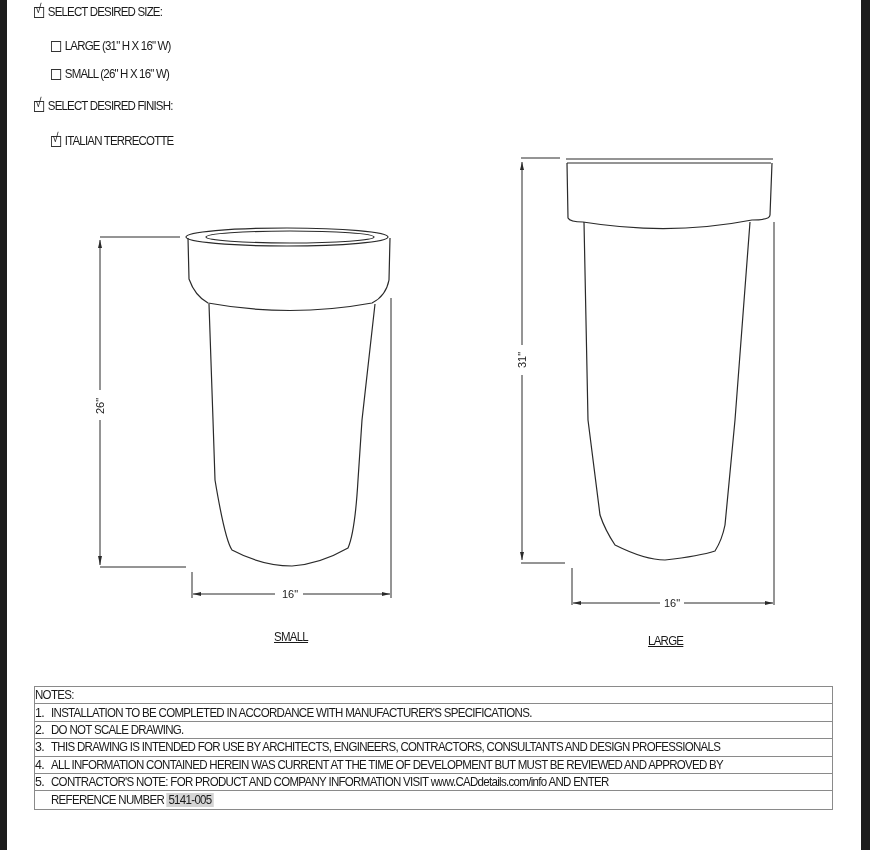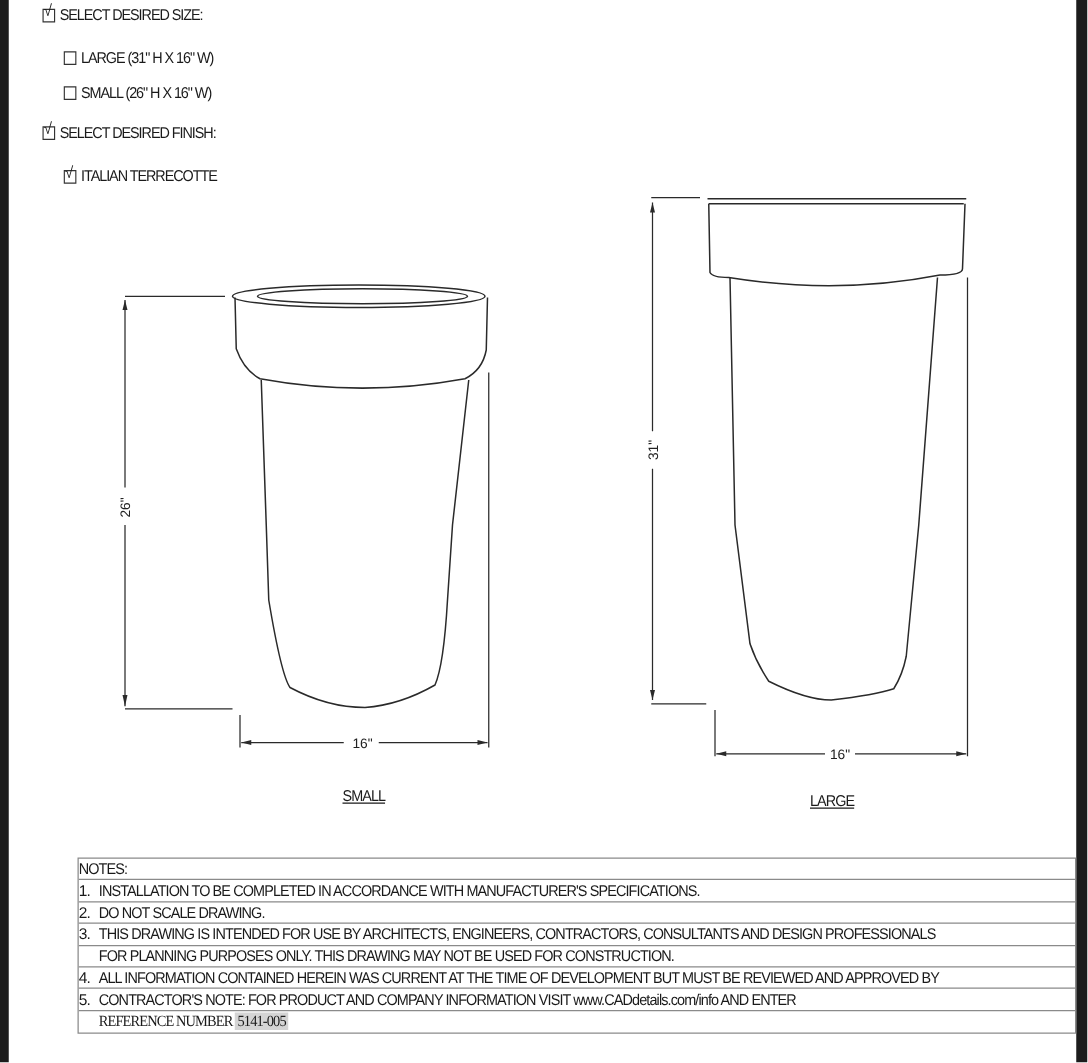--- a/index.html
+++ b/index.html
@@ -10,23 +10,23 @@
       color: #1a1a1a;
     }
     .edge-left { position: absolute; left: 0; top: 0; width: 7px; height: 850px; background: #1c1c1c; }
     .edge-right { position: absolute; left: 861px; top: 0; width: 9px; height: 850px; background: #1c1c1c; }
     .opt { position: absolute; display: flex; align-items: center; font-size: 12.5px; letter-spacing: -0.9px; transform: scaleX(0.92); transform-origin: left center; white-space: nowrap; }
     .box { width: 11px; height: 11px; border: 1.2px solid #333; box-sizing: border-box; margin-right: 4px; position: relative; flex: none; }
     .box .tick { position: absolute; left: 0px; top: -6px; font-size: 13px; line-height: 13px; letter-spacing: 0; }
     svg.drawing { position: absolute; left: 0; top: 0; }
     .dimtxt { font-family: "Liberation Sans", sans-serif; font-size: 11px; fill: #222; }
     .caption { position: absolute; font-size: 12.5px; text-decoration: underline; letter-spacing: -0.8px; transform: scaleX(0.92); transform-origin: left center; }
-    .notes { position: absolute; left: 34px; top: 686px; width: 799px; border: 1px solid #8a8a8a; box-sizing: border-box; margin-left: 28px; }
+    .notes { position: absolute; left: 34px; top: 686px; width: 799px; border: 1px solid #8a8a8a; box-sizing: border-box; }
     .nrow { height: 17.4px; border-bottom: 1px solid #8a8a8a; box-sizing: border-box; display: flex; align-items: center; font-size: 12.4px; letter-spacing: -0.75px; white-space: nowrap; overflow: hidden; }
-    .nrow:last-child { border-bottom: none; font-family: Liberation Serif, serif; }
+    .nrow:last-child { border-bottom: none; }
     .nrow .num { width: 16px; flex: none; padding-left: 0px; }
     .nrow .txt { transform: scaleX(0.93); transform-origin: left center; }
     .ref { background: #d4d4d4; padding: 0 2px; }
   </style>
 </head>
 <body>
 
 <div class="edge-left"></div>
 <div class="edge-right"></div>
 
@@ -124,24 +124,20 @@
   </div>
   <div class="nrow">
     <span class="num">2.</span>
     <span class="txt">DO NOT SCALE DRAWING.</span>
   </div>
   <div class="nrow">
     <span class="num">3.</span>
     <span class="txt">THIS DRAWING IS INTENDED FOR USE BY ARCHITECTS, ENGINEERS, CONTRACTORS, CONSULTANTS AND DESIGN PROFESSIONALS</span>
   </div>
   <div class="nrow">
-    <span class="num"></span>
-    <span class="txt">FOR PLANNING PURPOSES ONLY.  THIS DRAWING MAY NOT BE USED FOR CONSTRUCTION.</span>
-  </div>
-  <div class="nrow">
     <span class="num">4.</span>
     <span class="txt">ALL INFORMATION CONTAINED HEREIN WAS CURRENT AT THE TIME OF DEVELOPMENT BUT MUST BE REVIEWED AND APPROVED BY</span>
   </div>
   <div class="nrow">
     <span class="num">5.</span>
     <span class="txt">CONTRACTOR'S NOTE: FOR PRODUCT AND COMPANY INFORMATION VISIT www.CADdetails.com/info AND ENTER</span>
   </div>
   <div class="nrow">
     <span class="num"></span>
     <span class="txt"><span>REFERENCE NUMBER </span><span class="ref">5141-005</span></span>

